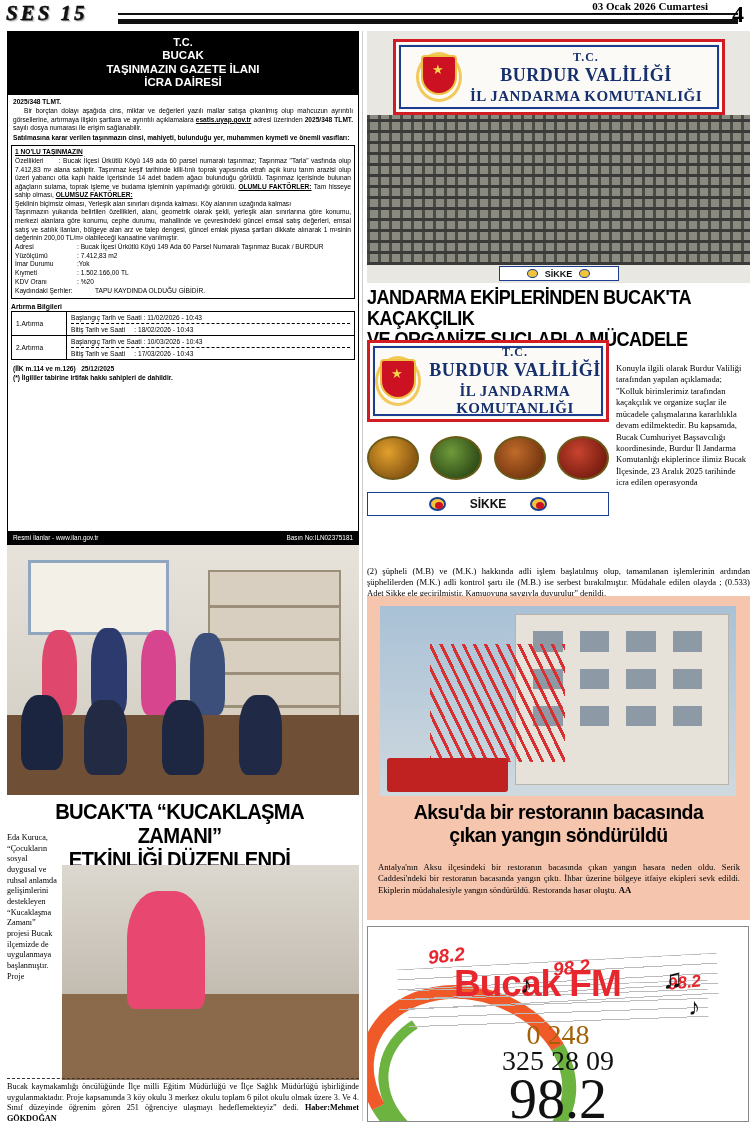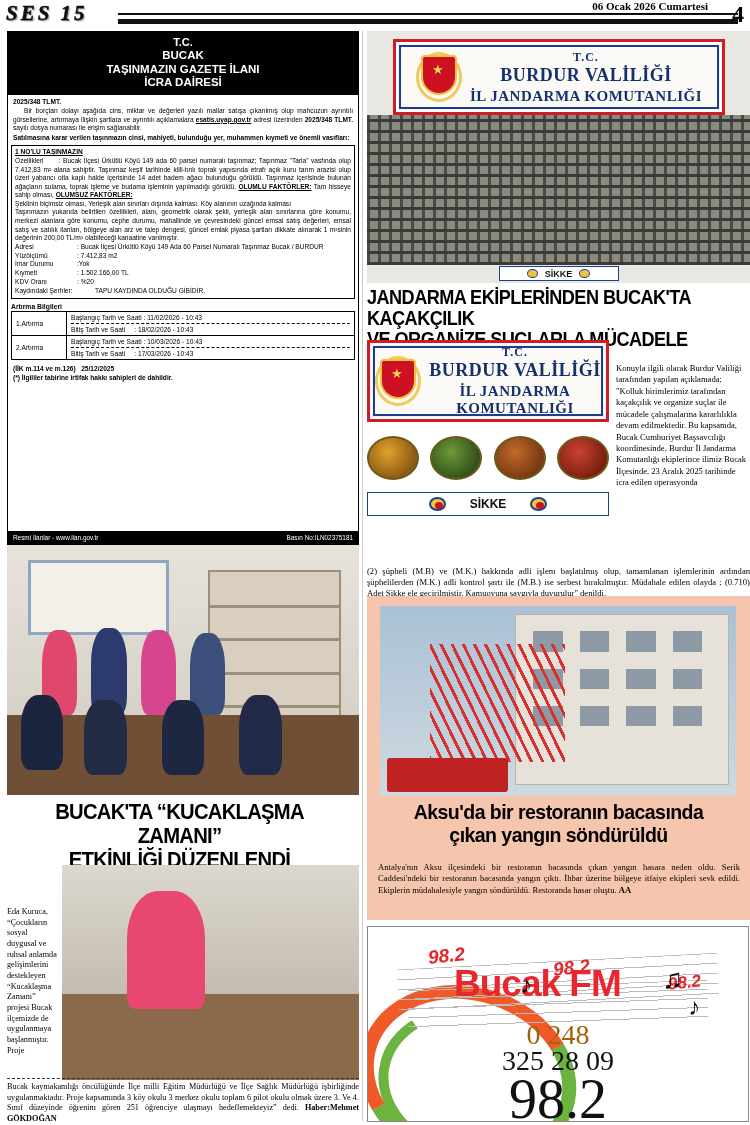--- a/index.html
+++ b/index.html
@@ -186,21 +186,21 @@
     transform:scaleX(0.92); transform-origin:center top;
   }
   .bl-photo2 {
     position:absolute; left:62px; top:865px; width:297px; height:215px;
     background:#b8b2a8; overflow:hidden;
   }
   .bl-photo2 .bg { position:absolute; inset:0; background:linear-gradient(#ddd8cf,#b0a99d); }
   .bl-photo2 .tbl { position:absolute; left:0; bottom:0; width:100%; height:40%; background:#8a6a4a; }
   .bl-photo2 .pinkcoat { position:absolute; left:22%; top:12%; width:26%; height:55%; background:#e8486f; border-radius:40% 40% 10% 10%; }
   .bl-sidetext {
-    position:absolute; left:7px; top:907px; width:52px;
+    position:absolute; left:7px; top:833px; width:52px;
     font-family:"Liberation Serif", serif;
     font-size:8.2px; line-height:1.3; color:#000; text-align:left;
   }
   .bl-bottomtext {
     position:absolute; left:7px; top:1082px; width:352px;
     font-family:"Liberation Serif", serif;
     font-size:8.2px; line-height:1.28; text-align:justify; color:#000;
   }
   .bl-bottomtext .byline { font-weight:bold; }
   .bl-divider {
@@ -280,21 +280,21 @@
 </style>
 </head>
 <body>
 
 <div class="page">
 
   <div class="masthead">
     <div class="masthead-logo">SES 15</div>
     <div class="masthead-rule-top"></div>
     <div class="masthead-rule-bot"></div>
-    <div class="masthead-date">06 Ocak 2026 Cumartesi</div>
+    <div class="masthead-date">03 Ocak 2026 Cumartesi</div>
     <div class="masthead-page">4</div>
   </div>
 
   <div class="col-divider-v"></div>
 
   <div class="legal">
     <div class="legal-header">
       <div>T.C.</div>
       <div>BUCAK</div>
       <div>TAŞINMAZIN GAZETE İLANI</div>
@@ -426,21 +426,21 @@
 
   <div class="jand-sikke">
     <span class="dot"></span>
     <span class="txt">SİKKE</span>
     <span class="dot"></span>
   </div>
 
   <div class="jand-sidecol">Konuyla ilgili olarak Burdur Valiliği tarafından yapılan açıklamada; "Kolluk birimlerimiz tarafından kaçakçılık ve organize suçlar ile mücadele çalışmalarına kararlılıkla devam edilmektedir. Bu kapsamda, Bucak Cumhuriyet Başsavcılığı koordinesinde, Burdur İl Jandarma Komutanlığı ekiplerince ilimiz Bucak İlçesinde, 23 Aralık 2025 tarihinde icra edilen operasyonda</div>
 
   <div class="jand-after">
-    <span>(2) şüpheli (M.B) ve (M.K.) hakkında adli işlem başlatılmış olup, tamamlanan işlemlerinin ardından şüphelilerden (M.K.) adli kontrol şartı ile (M.B.) ise serbest bırakılmıştır. Müdahale edilen olayda ; (0.710) Adet Sikke ele geçirilmiştir. Kamuoyuna saygıyla duyurulur" denildi.</span>
+    <span>(2) şüpheli (M.B) ve (M.K.) hakkında adli işlem başlatılmış olup, tamamlanan işlemlerinin ardından şüphelilerden (M.K.) adli kontrol şartı ile (M.B.) ise serbest bırakılmıştır. Müdahale edilen olayda ; (0.533) Adet Sikke ele geçirilmiştir. Kamuoyuna saygıyla duyurulur" denildi.</span>
     <div class="byline">Haber:Mehmet GÖKDOĞAN</div>
   </div>
 
   <div class="bl-photo">
     <div class="wall"></div>
     <div class="board"></div>
     <div class="shelf">
       <div class="shelfline" style="top:22%"></div>
       <div class="shelfline" style="top:44%"></div>
       <div class="shelfline" style="top:66%"></div>

